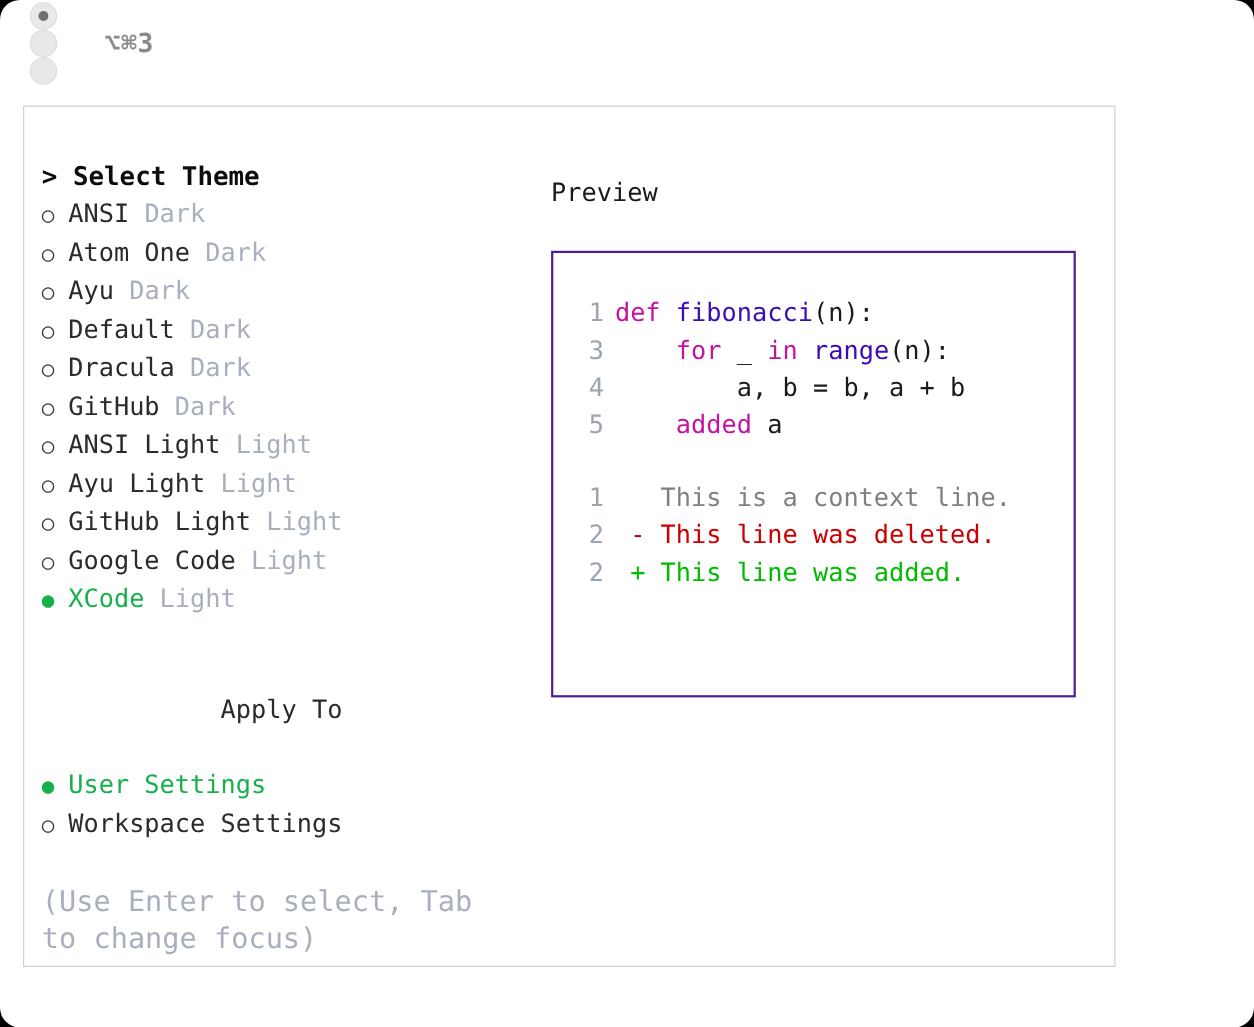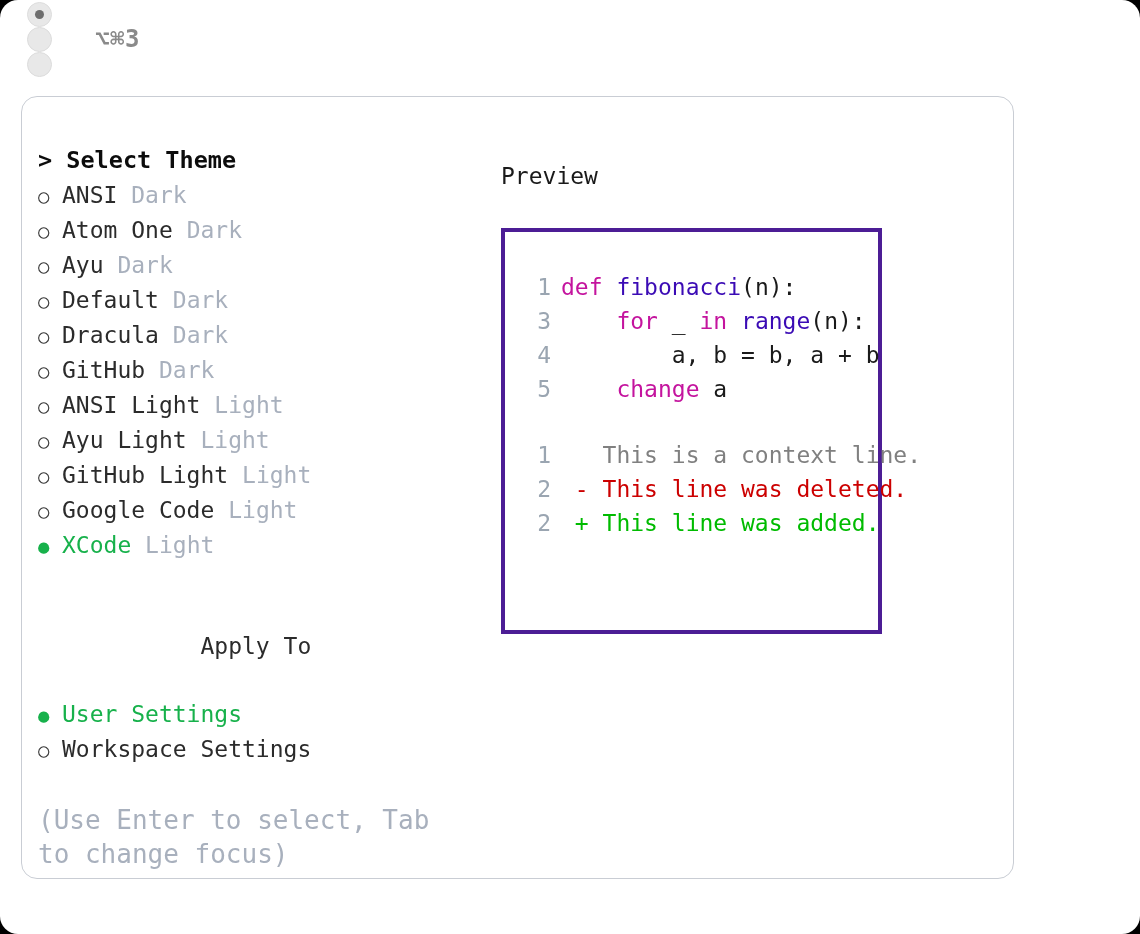--- a/index.html
+++ b/index.html
@@ -62,21 +62,21 @@
   }
 
   
   #panel {
     position: absolute;
     left: 21px;
     top: 96px;
     width: 993px;
     height: 783px;
     border: 1.6px solid #c9cdd4;
-    border-radius: 16px;
+    border-radius: 0;
     box-sizing: border-box;
     background: #ffffff;
   }
 
   
   #left-col {
     position: absolute;
     left: 16px;
     top: 45px;
     width: 440px;
@@ -125,23 +125,23 @@
     width: 490px;
     margin-top: 19px;
   }
   #preview-title {
     font-size: 23px;
     color: #1a1a1a;
     line-height: 30px;
   }
   #preview-box {
     margin-top: 37px;
-    width: 381px;
+    width: 477px;
     height: 406px;
-    border: 4px solid #4c1d95;
+    border: 2px solid #4c1d95;
     box-sizing: border-box;
     background: #ffffff;
     position: relative;
   }
   #code-area {
     position: absolute;
     left: 20px;
     top: 38px;
     font-size: 23px;
     line-height: 34px;
@@ -213,21 +213,21 @@
     </div>
 
     <div id="right-col">
       <div id="preview-title">Preview</div>
 
       <div id="preview-box">
         <div id="code-area">
             <div class="cline"><span class="ln">1</span><span class="kw">def</span><span class="plain"> </span><span class="fn">fibonacci</span><span class="plain">(n):</span></div>
             <div class="cline"><span class="ln">3</span><span class="plain">    </span><span class="kw">for</span><span class="plain"> _ </span><span class="kw">in</span><span class="plain"> </span><span class="fn">range</span><span class="plain">(n):</span></div>
             <div class="cline"><span class="ln">4</span><span class="plain">        a, b = b, a + b</span></div>
-            <div class="cline"><span class="ln">5</span><span class="plain">    </span><span class="kw">change</span><span class="plain"> a</span></div>
+            <div class="cline"><span class="ln">5</span><span class="plain">    </span><span class="kw">added</span><span class="plain"> a</span></div>
             <div class="gap"></div>
             <div class="cline"><span class="ln">1</span><span class="ctx">  </span><span class="ctx"> This is a context line.</span></div>
             <div class="cline"><span class="ln">2</span><span class="del"> -</span><span class="del"> This line was deleted.</span></div>
             <div class="cline"><span class="ln">2</span><span class="add"> +</span><span class="add"> This line was added.</span></div>
           </div>
       </div>
     </div>
 
   </div>
 </div>

